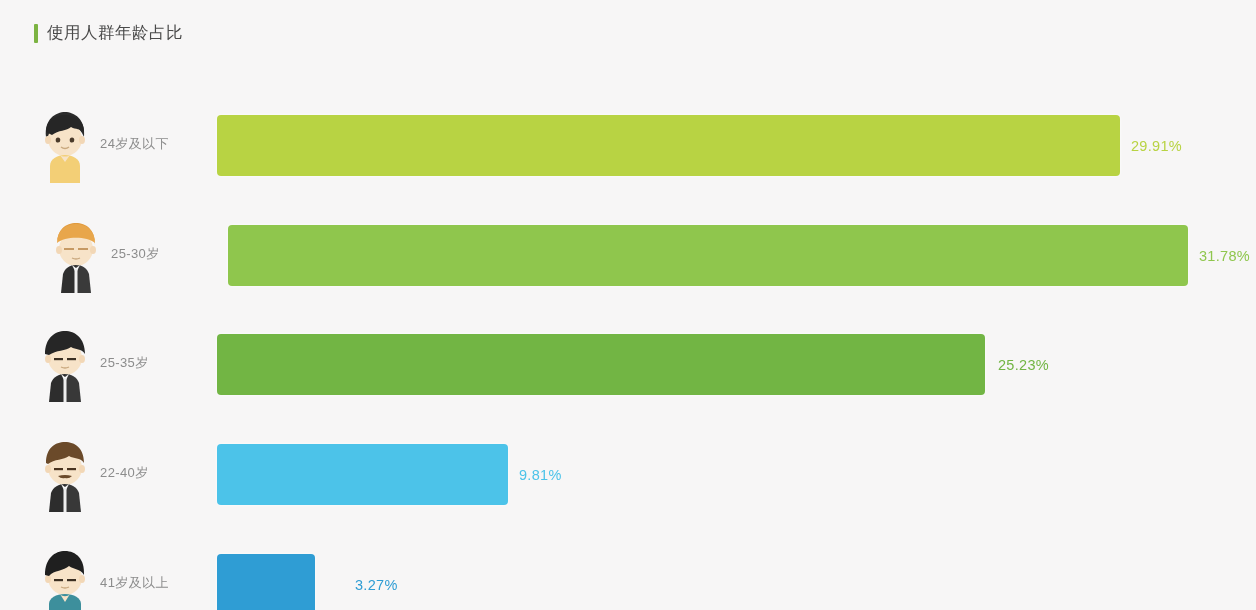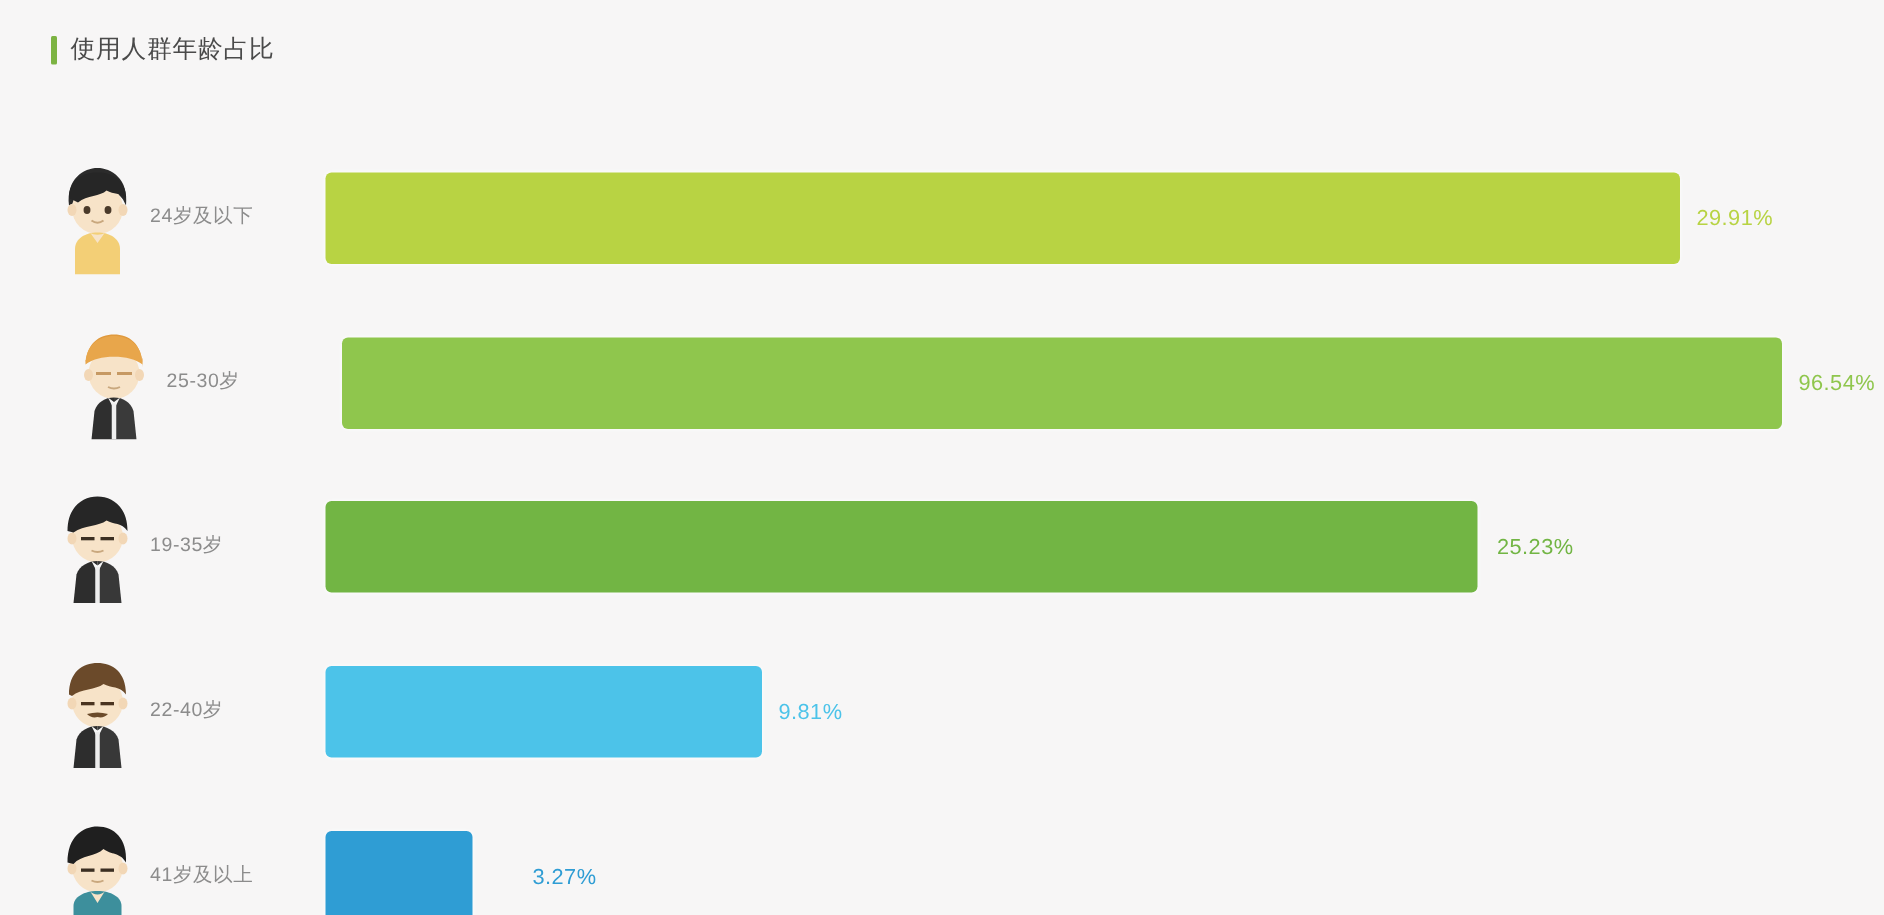--- a/index.html
+++ b/index.html
@@ -146,41 +146,41 @@
         <path d="M25 39 Q29 41 33 39" stroke="#c9a87e" stroke-width="1.3" fill="none"></path>
         <path d="M14 74 L16 55 C18 49, 23 46, 29 46 L29 74 Z" fill="#2f2f2f"></path>
         <path d="M44 74 L42 55 C40 49, 35 46, 29 46 L29 74 Z" fill="#3a3a3a"></path>
         <path d="M25 46 L29 54 L33 46 L29 49 Z" fill="#f5f5f5"></path>
         <rect x="27.5" y="50" width="3" height="24" fill="#f0f0f0"></rect>
       </svg>
     </div>
     <div class="cat-label">25-30岁</div>
     <div class="bar-track">
       <div class="bar" style="width:960px;background:#8fc64d;"></div>
-      <div class="bar-value" style="left:960px;color:#8fc64d;">96.54%</div>
+      <div class="bar-value" style="left:960px;color:#8fc64d;">31.78%</div>
     </div>
   </div>
 
   <div class="row" style="top:310px;">
     <div class="avatar">
       <svg width="58" height="74" viewBox="0 0 58 74">
         <ellipse cx="29" cy="30" rx="17" ry="17" fill="#f7e3c8"></ellipse>
         <ellipse cx="12" cy="31" rx="3" ry="4" fill="#f2d7b6"></ellipse>
         <ellipse cx="46" cy="31" rx="3" ry="4" fill="#f2d7b6"></ellipse>
         <path d="M9 26 C9 10, 19 3, 29 3 C39 3, 49 10, 49 26 C45 20, 40 22, 35 19 C30 23, 20 22, 13 27 Z" fill="#262626"></path>
         <rect x="18" y="30" width="9" height="2.2" fill="#3b2f22"></rect>
         <rect x="31" y="30" width="9" height="2.2" fill="#3b2f22"></rect>
         <path d="M25 39 Q29 41 33 39" stroke="#c9a87e" stroke-width="1.3" fill="none"></path>
         <path d="M13 74 L15 55 C17 49, 23 46, 29 46 L29 74 Z" fill="#2d2d2d"></path>
         <path d="M45 74 L43 55 C41 49, 35 46, 29 46 L29 74 Z" fill="#383838"></path>
         <path d="M25 46 L29 54 L33 46 L29 49 Z" fill="#f7f7f7"></path>
         <rect x="27.5" y="50" width="3" height="24" fill="#ededed"></rect>
       </svg>
     </div>
-    <div class="cat-label">19-35岁</div>
+    <div class="cat-label">25-35岁</div>
     <div class="bar-track">
       <div class="bar" style="width:768px;background:#72b544;"></div>
       <div class="bar-value" style="left:768px;color:#72b544;padding-left:13px;">25.23%</div>
     </div>
   </div>
 
   <div class="row" style="top:420px;">
     <div class="avatar">
       <svg width="58" height="74" viewBox="0 0 58 74">
         <ellipse cx="29" cy="30" rx="17" ry="17" fill="#f7e3c8"></ellipse>

